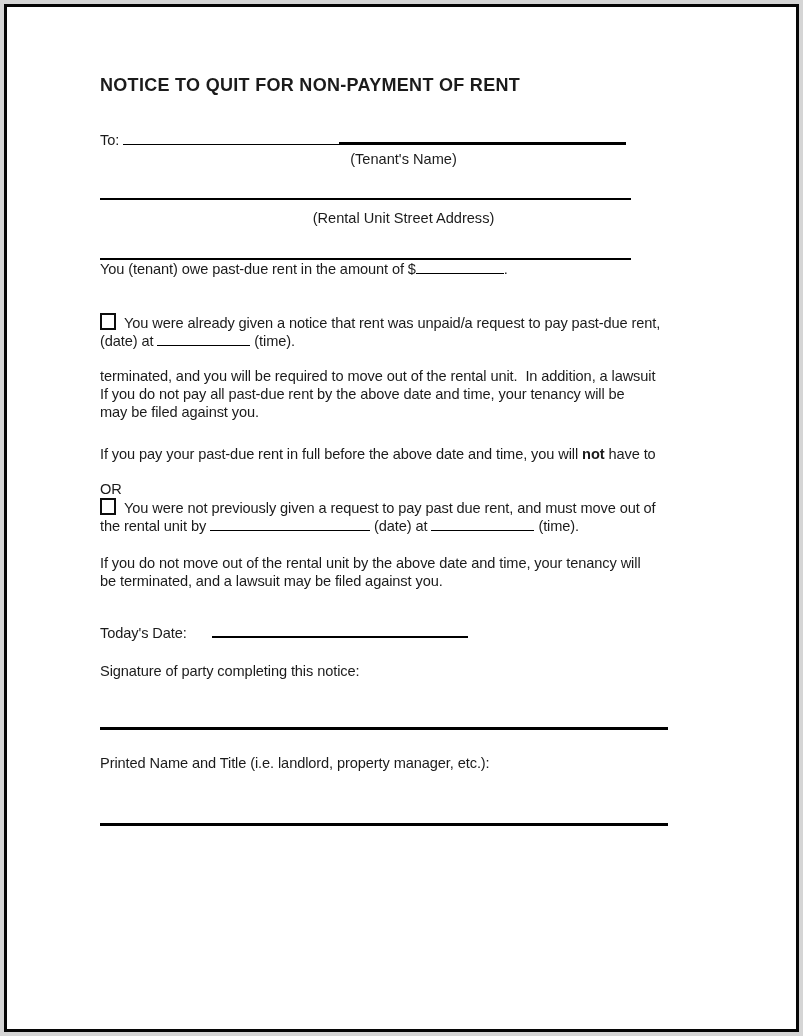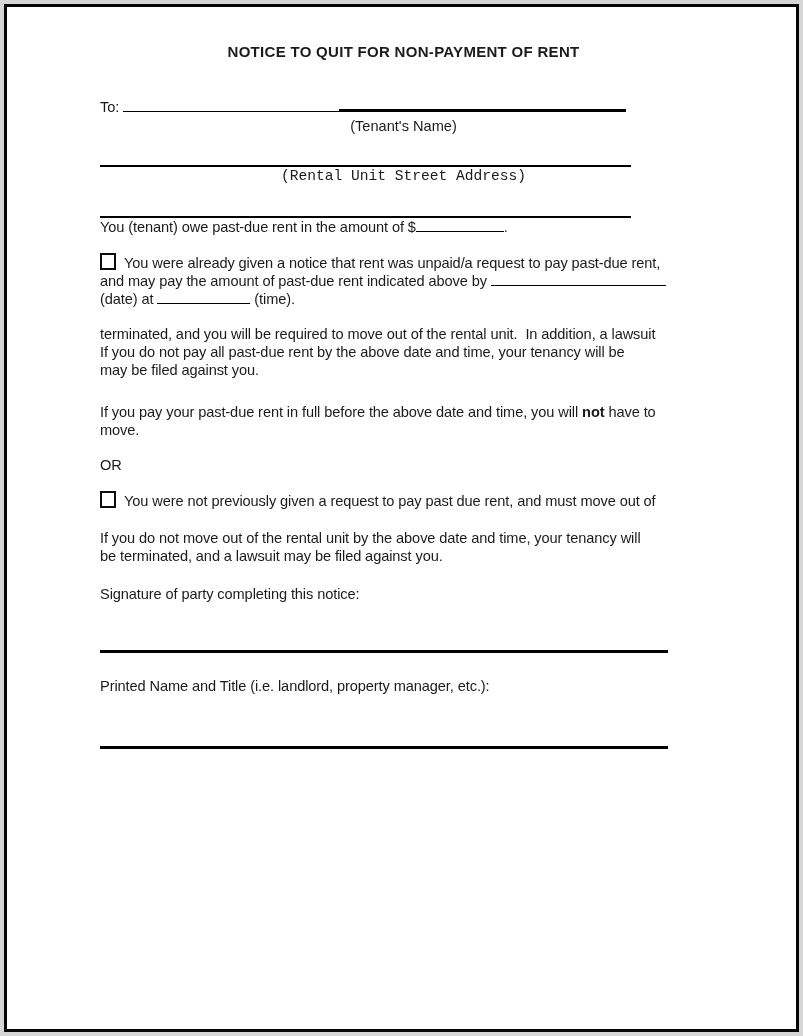--- a/index.html
+++ b/index.html
@@ -19,23 +19,22 @@
     background: #ffffff;
     border: 3px solid #060606;
     box-sizing: content-box;
     overflow: hidden;
   }
   .content {
     padding: 0 89px 0 93px;
     color: #1b1b1b;
   }
   .title {
-    margin: 36px 0 0 0;
-    text-align: center;
-    font-size: 15px;
+    margin: 69px 0 0 0;
+    font-size: 18px;
     font-weight: bold;
     letter-spacing: 0.3px;
     line-height: 18px;
     white-space: pre;
   }
   .line {
     font-size: 14.6px;
     line-height: 18px;
     letter-spacing: -0.1px;
     white-space: pre;
@@ -78,29 +77,29 @@
     width: 12px;
     height: 13px;
     border: 2px solid #0d0d0d;
     margin-right: 8px;
     vertical-align: -2px;
   }
   
   .mt-to      { margin-top: 37px; }
   .mt-cap1    { margin-top: 1px;  }
   .mt-rule1   { margin-top: 30px; }
-  .mt-cap2    { margin-top: 0; font-family: Liberation Mono, monospace;  }
+  .mt-cap2    { margin-top: 9px;  }
   .mt-rule2   { margin-top: 31px; }
   .mt-cap3    { margin-top: 3px;  }
   .mt-amount  { margin-top: 0; }
-  .mt-cb1     { margin-top: 17px; }
+  .mt-cb1     { margin-top: 35px; }
   .mt-p2      { margin-top: 17px; }
   .mt-p3      { margin-top: 24px; }
   .mt-or      { margin-top: 17px; }
-  .mt-cb2     { margin-top: 17px; }
+  .mt-cb2     { }
   .mt-p4      { margin-top: 19px; }
   .mt-today   { margin-top: 33px; }
   .mt-sig     { margin-top: 20px; }
   .mt-sigline { margin-top: 47px; }
   .mt-prt     { margin-top: 24px; }
   .mt-prtline { margin-top: 51px; }
 </style>
 </head>
 <body>
 
@@ -114,46 +113,46 @@
 
     <div class="rule mt-rule1"></div>
     <div class="caption mt-cap2">(Rental Unit Street Address)</div>
 
     <div class="rule mt-rule2"></div>
 
     <div class="line mt-amount"><span>You (tenant) owe past-due rent in the amount of $</span><span class="blank" style="width:88px"></span><span>.</span></div>
 
     <div class="mt-cb1">
       <div class="line"><span class="checkbox"></span><span>You were already given a notice that rent was unpaid/a request to pay past-due rent,</span></div>
-      <div class="line"><span>and may pay the amount of past-due rent indicated above by </span><span class="blank" style="width:175px"></span></div>
       <div class="line"><span>(date) at </span><span class="blank" style="width:93px"></span><span> (time).</span></div>
     </div>
 
     <div class="mt-p2">
       <div class="line">terminated, and you will be required to move out of the rental unit.  In addition, a lawsuit</div>
       <div class="line">If you do not pay all past-due rent by the above date and time, your tenancy will be</div>
       <div class="line">may be filed against you.</div>
     </div>
 
     <div class="mt-p3">
       <div class="line"><span>If you pay your past-due rent in full before the above date and time, you will </span><span class="b">not</span><span> have to</span></div>
-      <div class="line">move.</div>
     </div>
 
     <div class="line mt-or">OR</div>
 
     <div class="mt-cb2">
       <div class="line"><span class="checkbox"></span><span>You were not previously given a request to pay past due rent, and must move out of</span></div>
+      <div class="line"><span>the rental unit by </span><span class="blank" style="width:160px"></span><span> (date) at </span><span class="blank" style="width:103px"></span><span> (time).</span></div>
     </div>
 
     <div class="mt-p4">
       <div class="line">If you do not move out of the rental unit by the above date and time, your tenancy will</div>
       <div class="line">be terminated, and a lawsuit may be filed against you.</div>
     </div>
 
+    <div class="line mt-today"><span>Today's Date: </span><span class="blank blank-thick" style="width:256px;margin-left:21px"></span></div>
 
     <div class="line mt-sig">Signature of party completing this notice:</div>
     <div class="rule-wide mt-sigline"></div>
 
     <div class="line mt-prt">Printed Name and Title (i.e. landlord, property manager, etc.):</div>
     <div class="rule-wide mt-prtline"></div>
 
   </div>
 </div>
 

